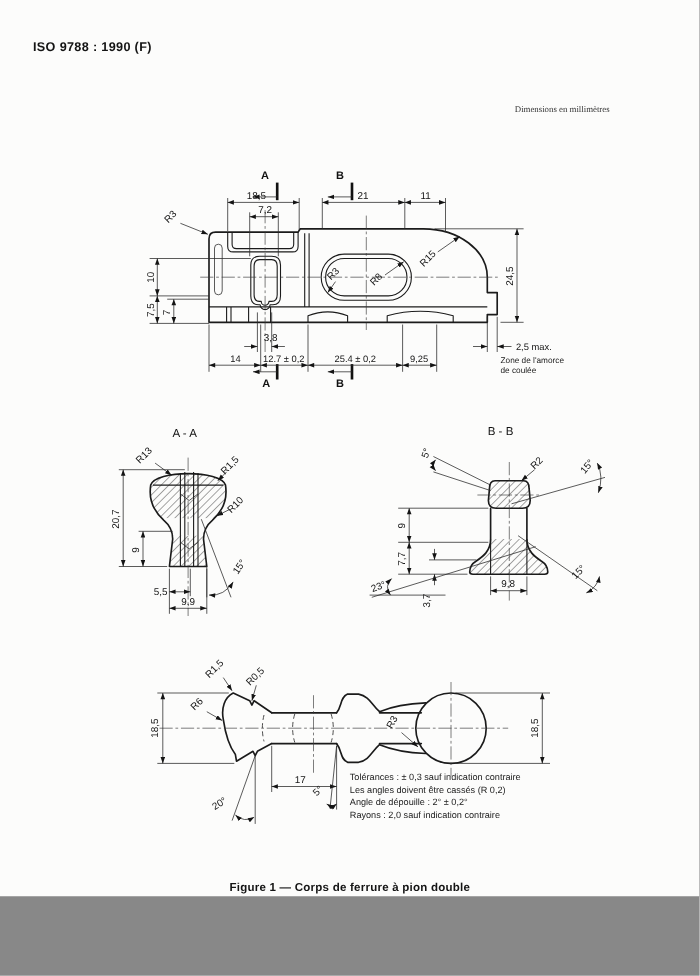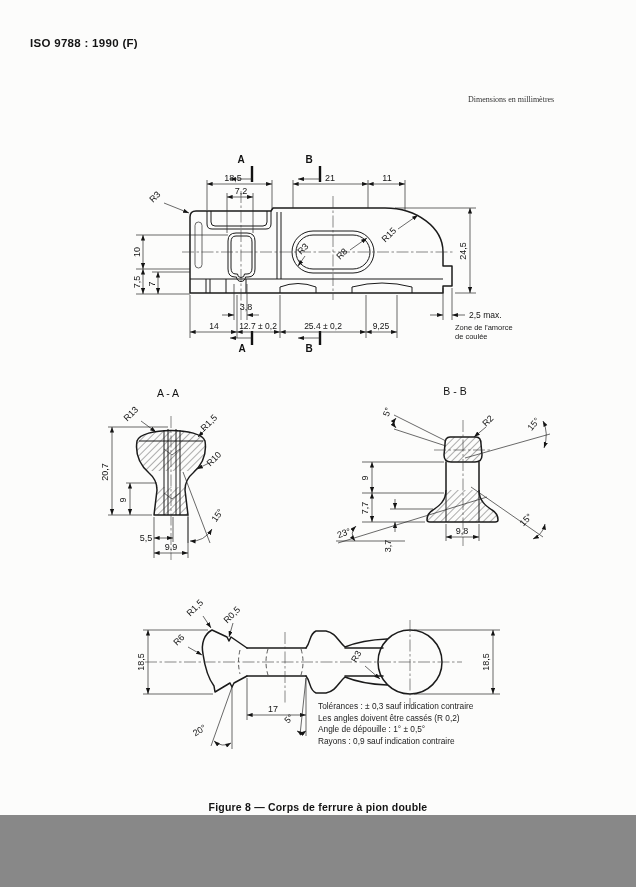--- a/index.html
+++ b/index.html
@@ -307,19 +307,19 @@
       <line class="thin" x1="414" y1="630" x2="500" y2="630"></line>
       <line class="thin" x1="414" y1="694" x2="500" y2="694"></line>
       <line class="thin" x1="493" y1="630" x2="493" y2="694" marker-start="url(#aS)" marker-end="url(#aE)"></line>
       <text class="dt" x="489" y="662" text-anchor="middle" transform="rotate(-90 489 662)">18,5</text>
     </g>
   </svg>
 
   <div class="notes">
     <div>Tolérances :  ± 0,3 sauf indication contraire</div>
     <div>Les angles doivent être cassés (R 0,2)</div>
-    <div>Angle de dépouille : 1° ± 0,5°</div>
-    <div>Rayons : 0,9 sauf indication contraire</div>
+    <div>Angle de dépouille : 2° ± 0,2°</div>
+    <div>Rayons : 2,0 sauf indication contraire</div>
   </div>
 
-  <div class="caption">Figure 8 — Corps de ferrure à pion double</div>
+  <div class="caption">Figure 1 — Corps de ferrure à pion double</div>
   <div class="pagenum">2</div>
 </div>
 
 </body></html>

